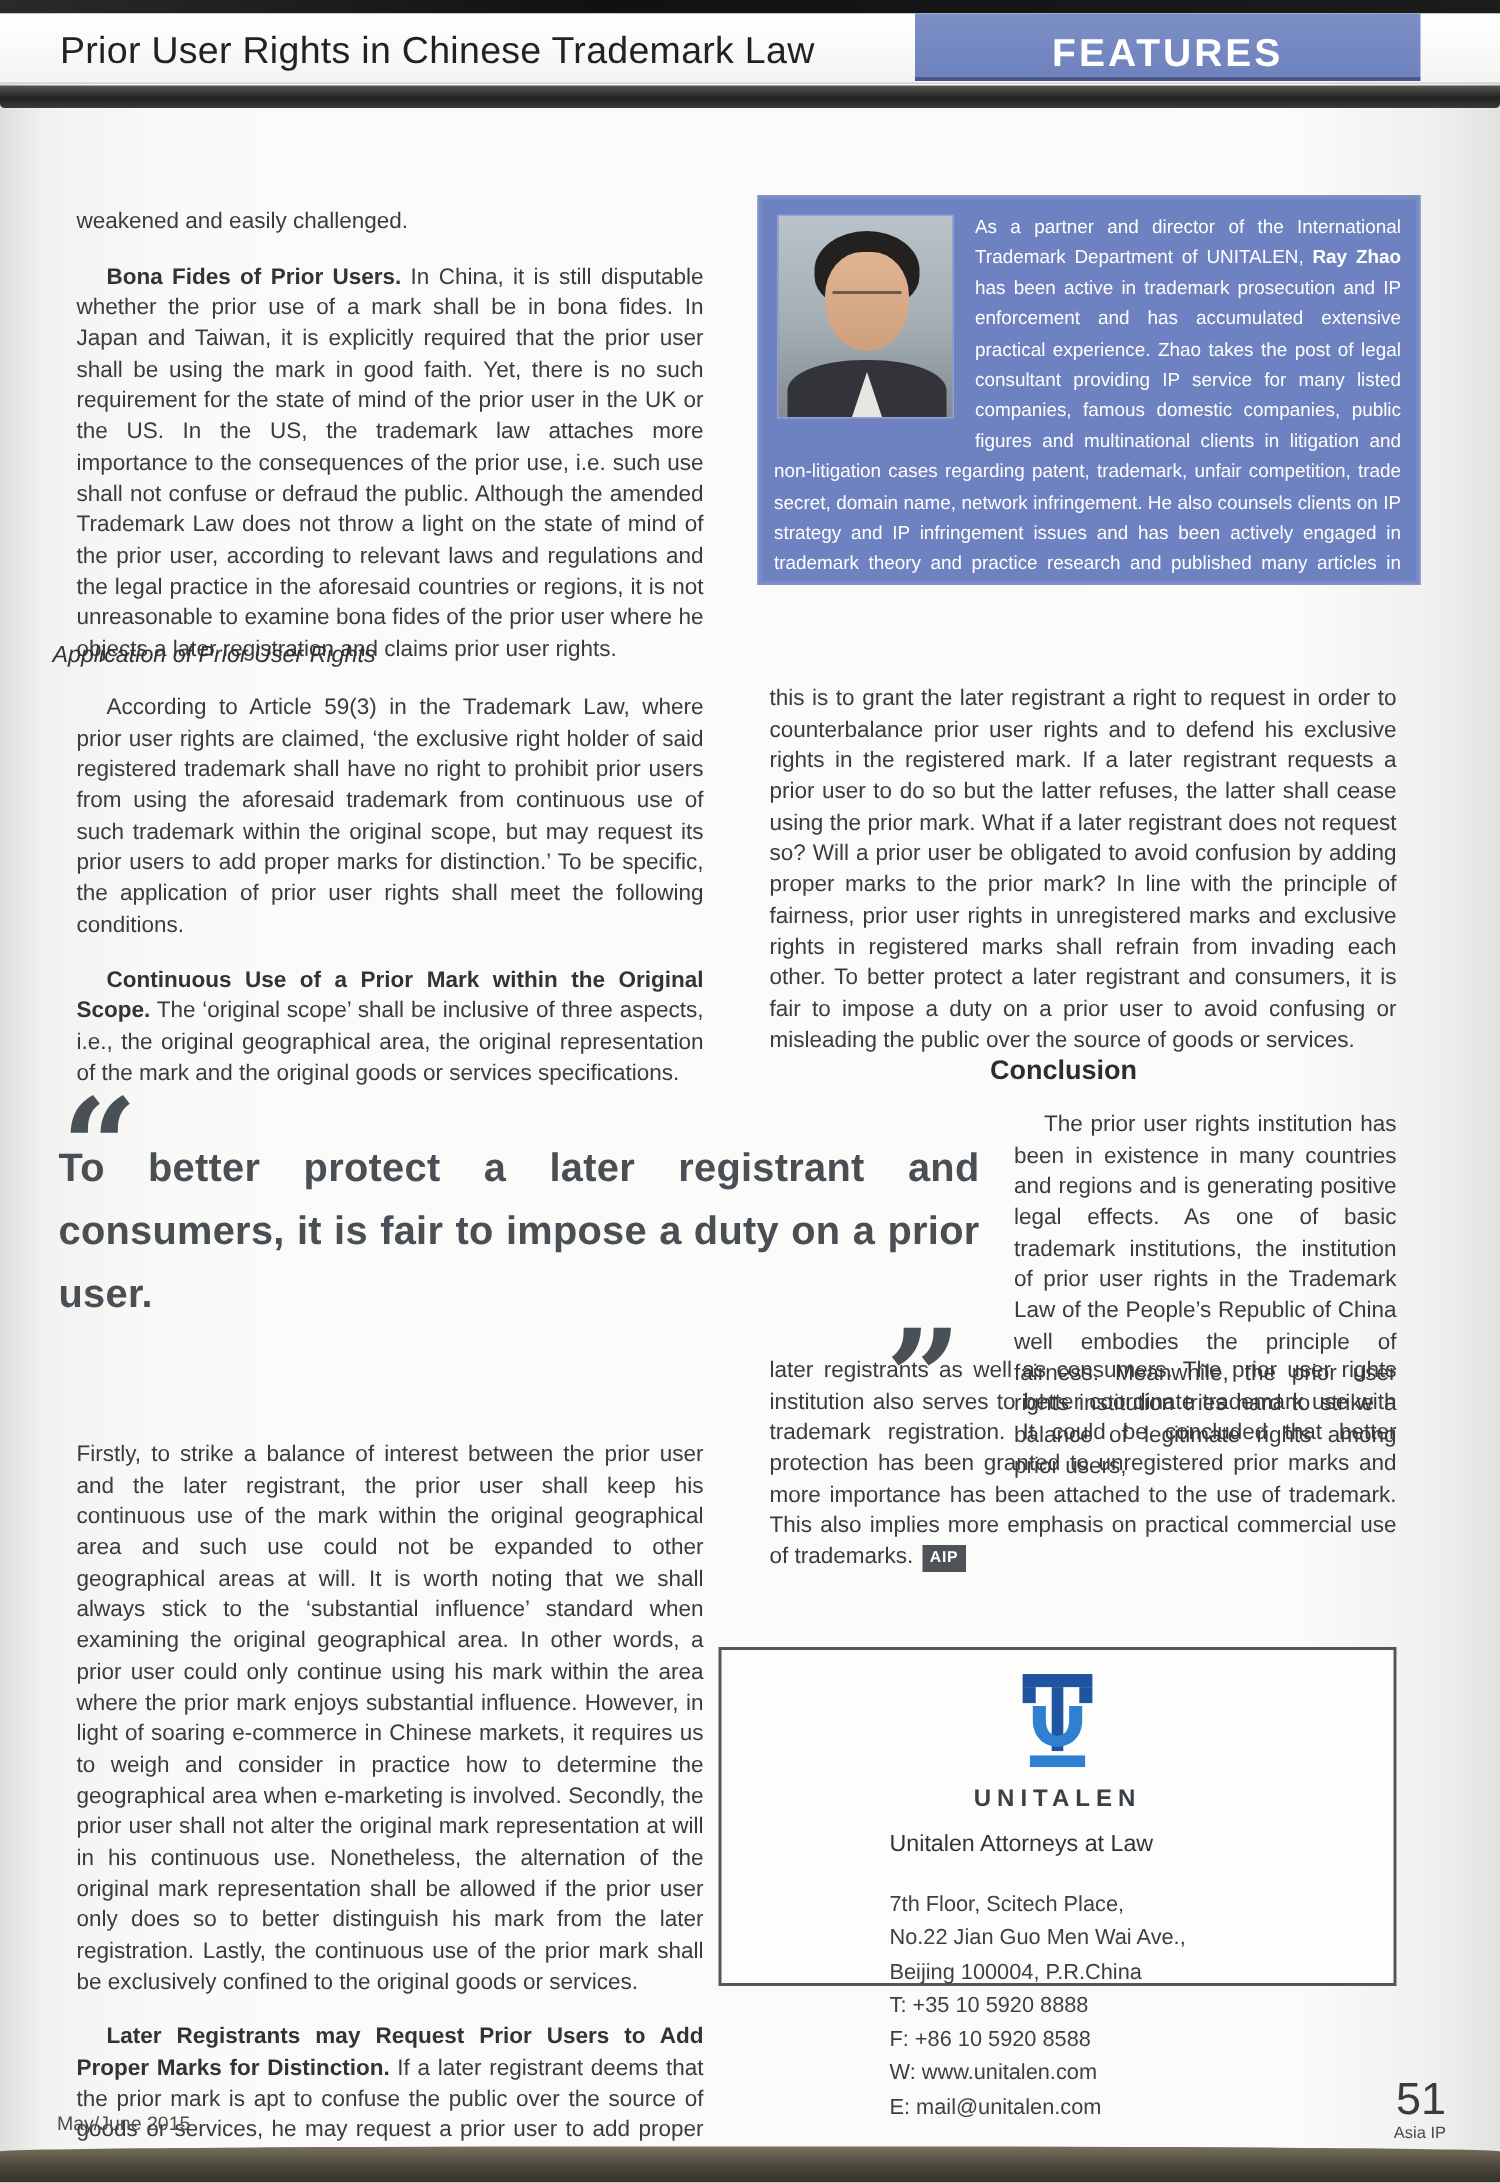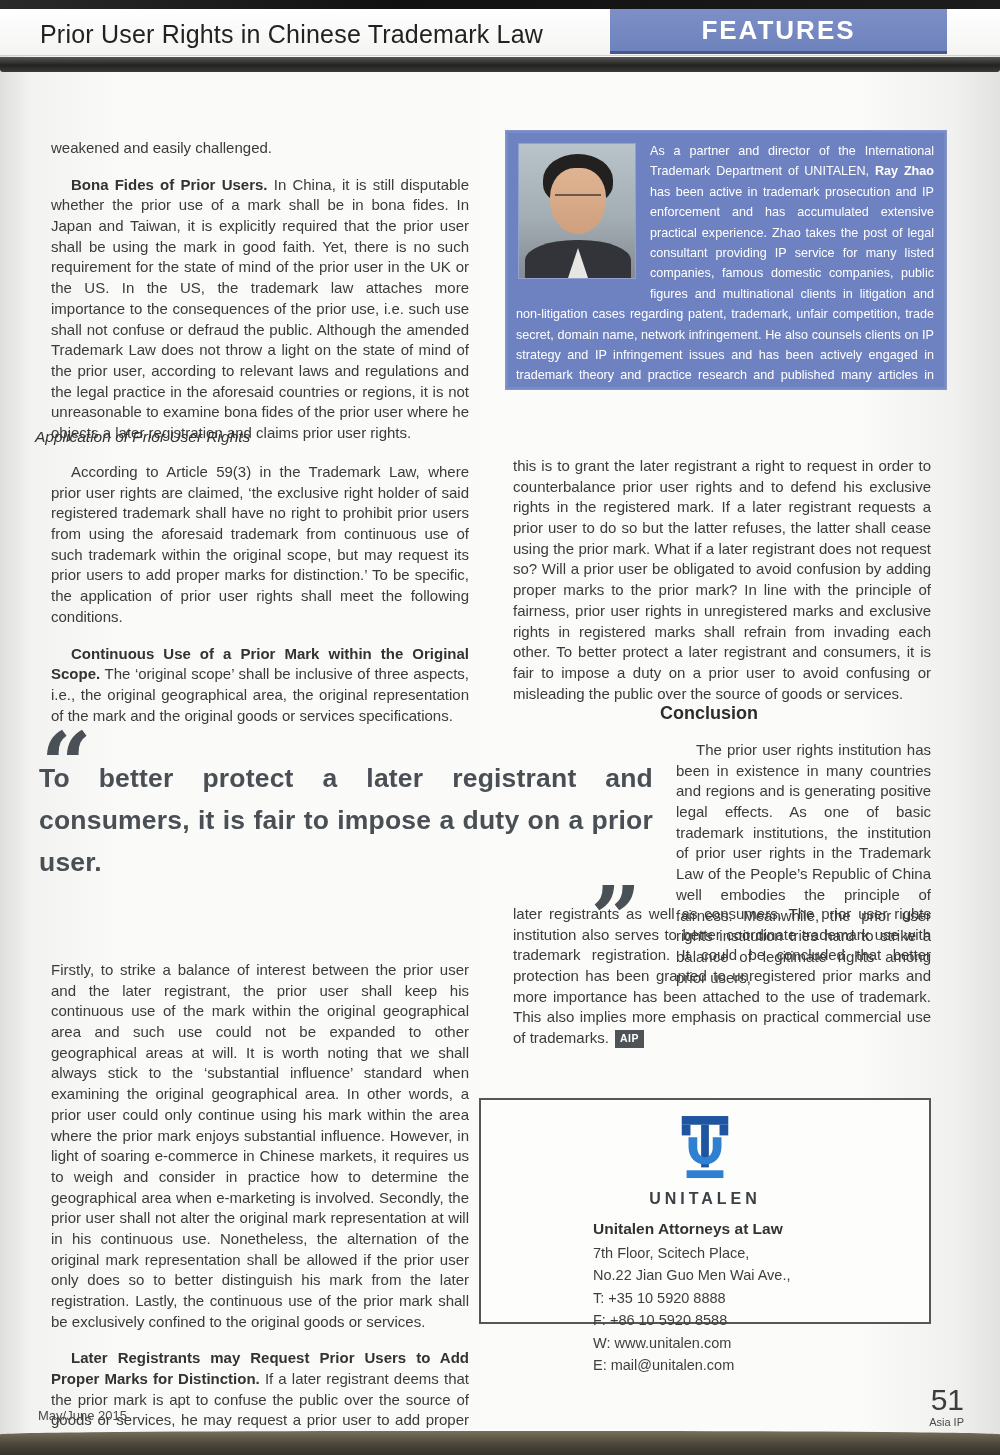--- a/index.html
+++ b/index.html
@@ -24,21 +24,21 @@
     border-bottom: 1px solid #cfcfcd;
   }
   .page-title {
     position: absolute; left: 40px; top: 20px;
     font-size: 25px; color: #222; letter-spacing: 0.2px;
   }
   .features-box {
     position: absolute; left: 610px; top: 9px; width: 337px; height: 45px;
     background: linear-gradient(180deg, #7d8fc6, #6e82bd);
     border-bottom: 3px solid #49568b;
-    display: flex; align-items: center; justify-content: center;
+    display: flex; align-items: flex-end; justify-content: center;
   }
   .features-label {
     color: #ffffff; font-weight: bold; font-size: 26px; letter-spacing: 2px;
   }
   .header-rule {
     position: absolute; left: 0; top: 57px; width: 100%; height: 15px;
     background: linear-gradient(180deg, #555553, #232321 55%, #3a3a38);
     border-radius: 0 0 3px 3px;
   }
   
@@ -126,21 +126,21 @@
     border: 2px solid #565656;
     padding: 14px 0 0 0;
   }
   .unitalen-logo-wrap { text-align: center; }
   .unitalen-wordmark {
     text-align: center; margin-top: 4px;
     font-size: 16px; font-weight: bold; letter-spacing: 4px; color: #3a4046;
   }
   .unitalen-contact { margin: 12px 0 0 112px; }
   .unitalen-firm {
-    font-size: 15.5px; font-weight: bold; color: #333; margin-bottom: 4px;
+    font-size: 15.5px; font-weight: normal; color: #333; margin-bottom: 20px;
   }
   .unitalen-line { font-size: 14.5px; color: #3f3f3f; line-height: 1.55; }
   
   .footer-issue {
     position: absolute; left: 38px; top: 1408px;
     font-size: 13px; color: #4c4c48;
   }
   .footer-page {
     position: absolute; right: 36px; top: 1385px;
     font-size: 30px; color: #3c3c3c; text-align: right; line-height: 1;
@@ -223,20 +223,21 @@
         <rect x="28" y="11" width="8" height="44" fill="#1e54a0"></rect>
         <path d="M15,24 v10 c0,11 7.5,18 17,18 s17,-7 17,-18 v-10 h-9 v10 c0,7 -3.5,10.5 -8,10.5 s-8,-3.5 -8,-10.5 v-10 z" fill="#2f80d0"></path>
         <rect x="13" y="58" width="38" height="8" fill="#2f80d0"></rect>
       </svg>
     </div>
     <div class="unitalen-wordmark">UNITALEN</div>
     <div class="unitalen-contact">
       <div class="unitalen-firm">Unitalen Attorneys at Law</div>
       <div class="unitalen-line">7th Floor, Scitech Place,</div>
       <div class="unitalen-line">No.22 Jian Guo Men Wai Ave.,</div>
+      <div class="unitalen-line">Beijing 100004, P.R.China</div>
       <div class="unitalen-line">T: +35 10 5920 8888</div>
       <div class="unitalen-line">F: +86 10 5920 8588</div>
       <div class="unitalen-line">W: www.unitalen.com</div>
       <div class="unitalen-line">E: mail@unitalen.com</div>
     </div>
   </div>
 
   <div class="footer-issue">May/June 2015</div>
   <div class="footer-page">51</div>
   <div class="footer-brand">Asia IP</div>

